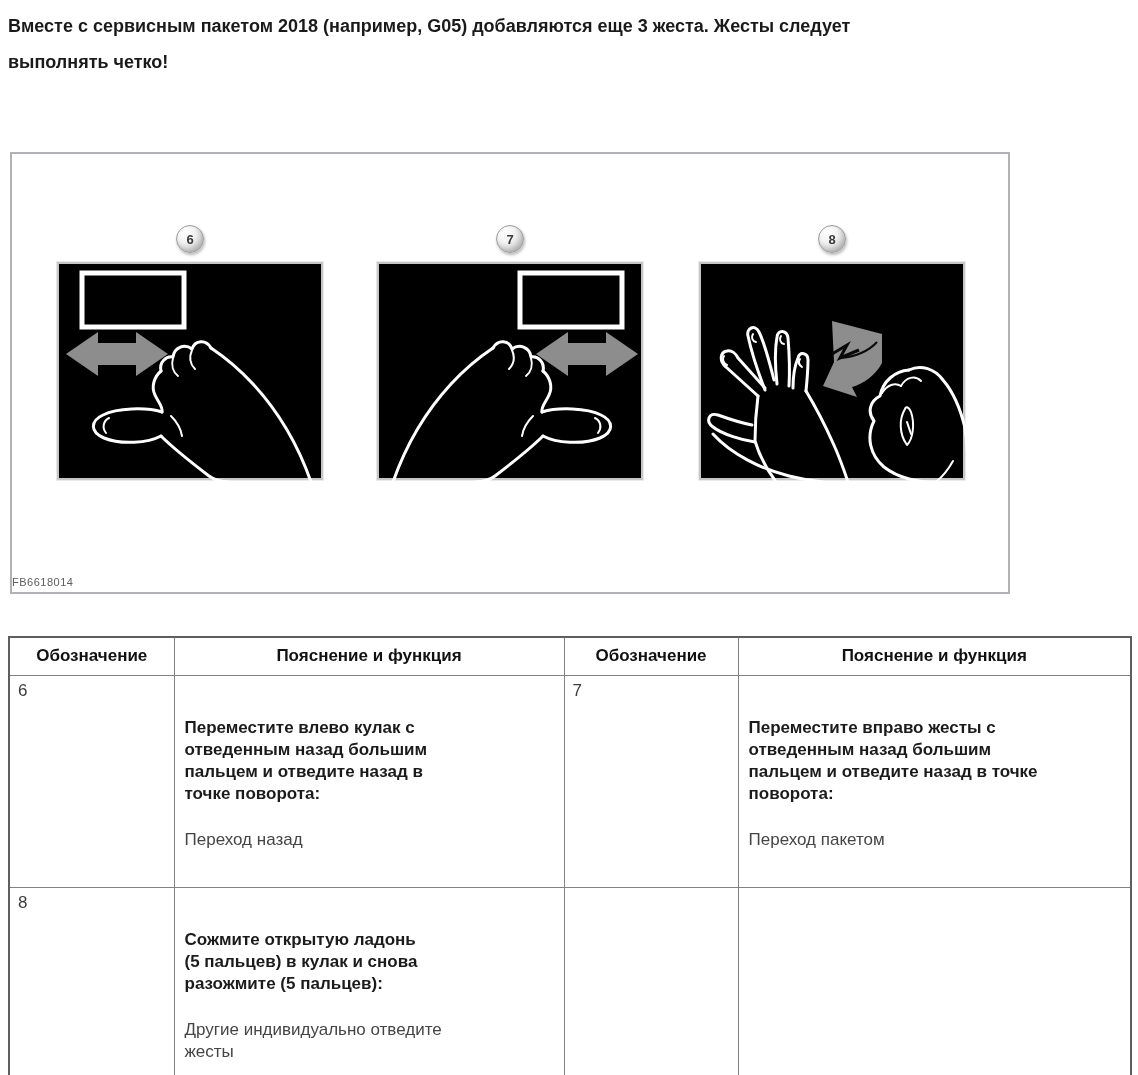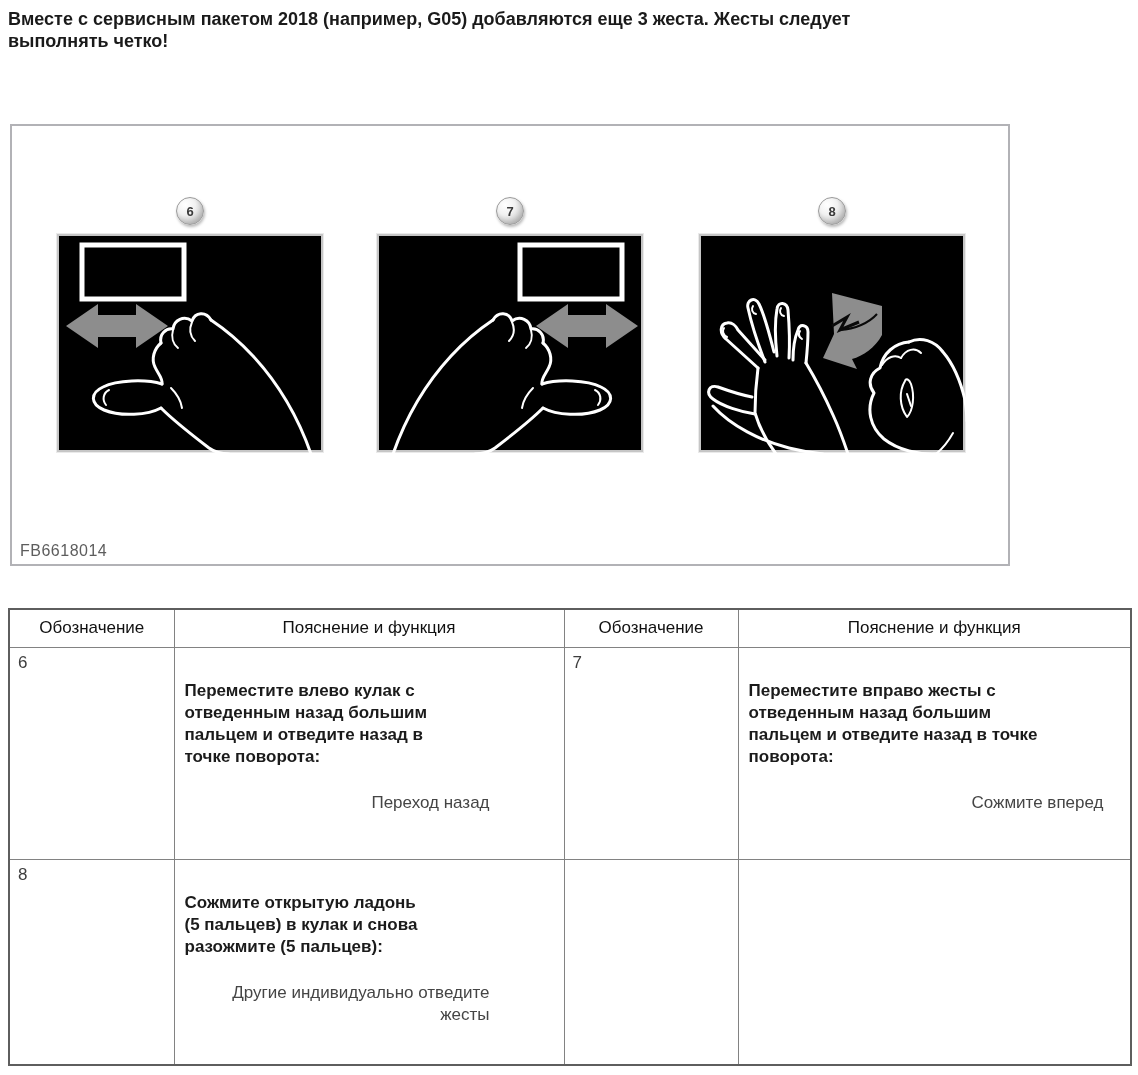--- a/index.html
+++ b/index.html
@@ -5,21 +5,21 @@
   * { margin:0; padding:0; box-sizing:border-box; }
   html,body { background:#ffffff; }
   body {
     width:1138px; height:1075px;
     font-family:"Liberation Sans","DejaVu Sans",sans-serif;
     color:#1b1b1b;
     padding:8px 8px 0 8px;
     overflow:hidden;
   }
   .intro {
-    font-size:18px; font-weight:bold; line-height:22px;
+    font-size:18px; font-weight:bold; line-height:36px;
     color:#1a1a1a; white-space:pre-line; max-width:1090px;
   }
   
   .figure-panel {
     position:relative;
     margin:72px 0 0 2px;
     width:1000px; height:442px;
     border:2px solid #b2b2b6;
     background:#ffffff;
   }
@@ -40,53 +40,53 @@
   }
   .gesture-image {
     margin-top:9px;
     width:266px; height:218px;
     background:#000;
     border:2px solid #c6c6c6;
     box-shadow:0 0 0 1px #eaeaea;
   }
   .gesture-image svg { display:block; }
   .figure-caption {
-    position:absolute; left:8px; bottom:4px;
-    font-size:16px; color:#5d5d5d; letter-spacing:0.5px;
+    position:absolute; left:0; bottom:4px;
+    font-size:11px; color:#5d5d5d; letter-spacing:0.5px;
   }
   
   .gesture-table {
     margin-top:42px;
     width:1122px;
     border-collapse:collapse;
     table-layout:fixed;
     border:2px solid #5e5e5e;
   }
   .gesture-table th, .gesture-table td {
     border:1px solid #828282;
     vertical-align:top;
     font-size:17px;
   }
   .gesture-table th {
     height:38px; vertical-align:middle;
-    font-weight:normal; text-align:center; color:#111;
+    font-weight:bold; text-align:center; color:#111;
     padding:4px 2px;
   }
   td.num { padding:5px 8px; color:#3d3d3d; }
   td.desc { padding:0 8px 4px 10px; }
   tr.r1 td { height:212px; }
   tr.r2 td { height:206px; }
   td.desc .b {
-    margin-top:32px;
+    margin-top:41px;
     font-weight:bold; color:#1b1b1b;
     line-height:22px; white-space:pre-line;
   }
   td.desc .n {
     margin-top:24px;
-    color:#454545; line-height:22px; white-space:pre-line;text-align:right;
+    color:#454545; line-height:22px; white-space:pre-line;
   }
   td:nth-child(2).desc p { max-width:305px; }
   td:nth-child(4).desc p { max-width:355px; }
   .stroke { fill:none; stroke:#fff; stroke-width:3; stroke-linecap:round; stroke-linejoin:round; }
   .stroke-thin { fill:none; stroke:#fff; stroke-width:2; stroke-linecap:round; stroke-linejoin:round; }
 </style>
 </head>
 <body>
 
 <p class="intro">Вместе с сервисным пакетом 2018 (например, G05) добавляются еще 3 жеста. Жесты следует
@@ -201,21 +201,21 @@
 пальцем и отведите назад в
 точке поворота:</p>
         <p class="n">Переход назад</p>
       </td>
       <td class="num">7</td>
       <td class="desc">
         <p class="b">Переместите вправо жесты с
 отведенным назад большим
 пальцем и отведите назад в точке
 поворота:</p>
-        <p class="n">Сожмите вперед</p>
+        <p class="n">Переход пакетом</p>
       </td>
     </tr>
     <tr class="r2">
       <td class="num">8</td>
       <td class="desc">
         <p class="b">Сожмите открытую ладонь
 (5 пальцев) в кулак и снова
 разожмите (5 пальцев):</p>
         <p class="n">Другие индивидуально отведите
 жесты</p>

